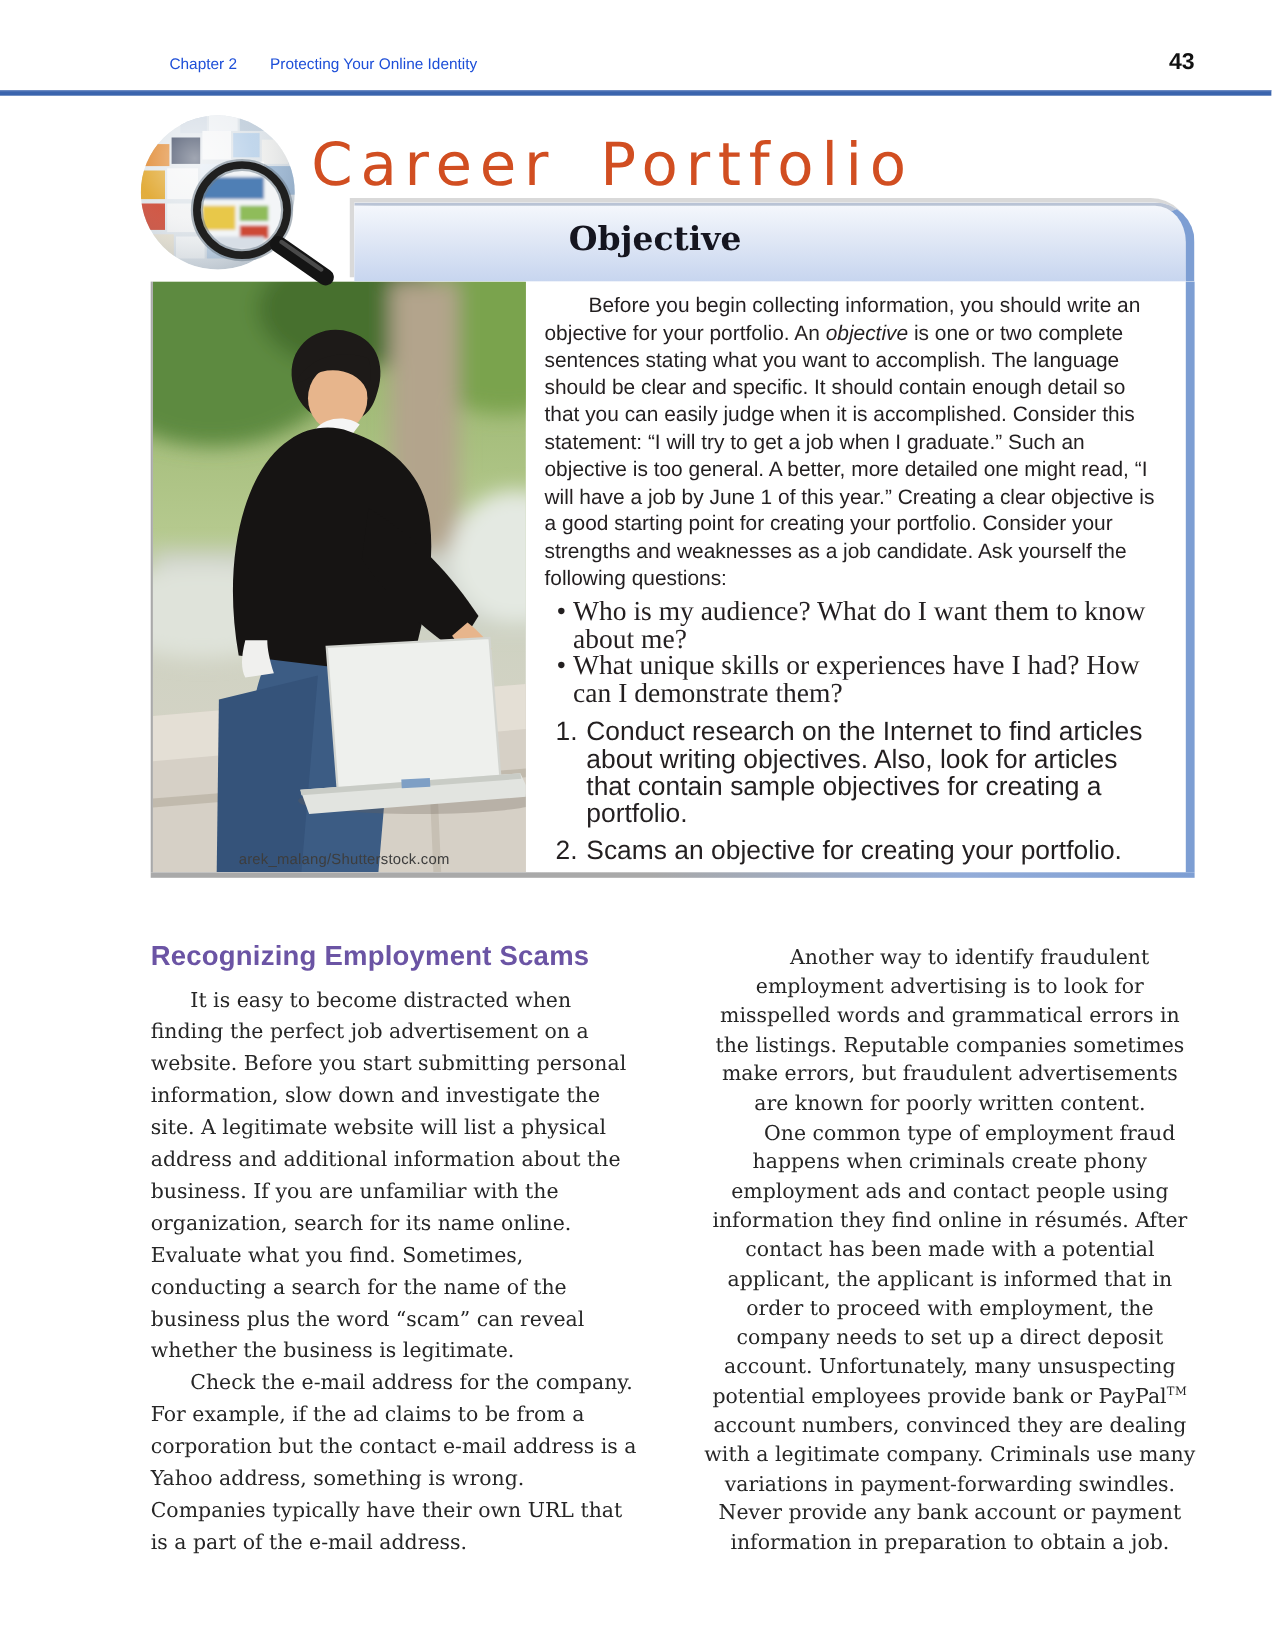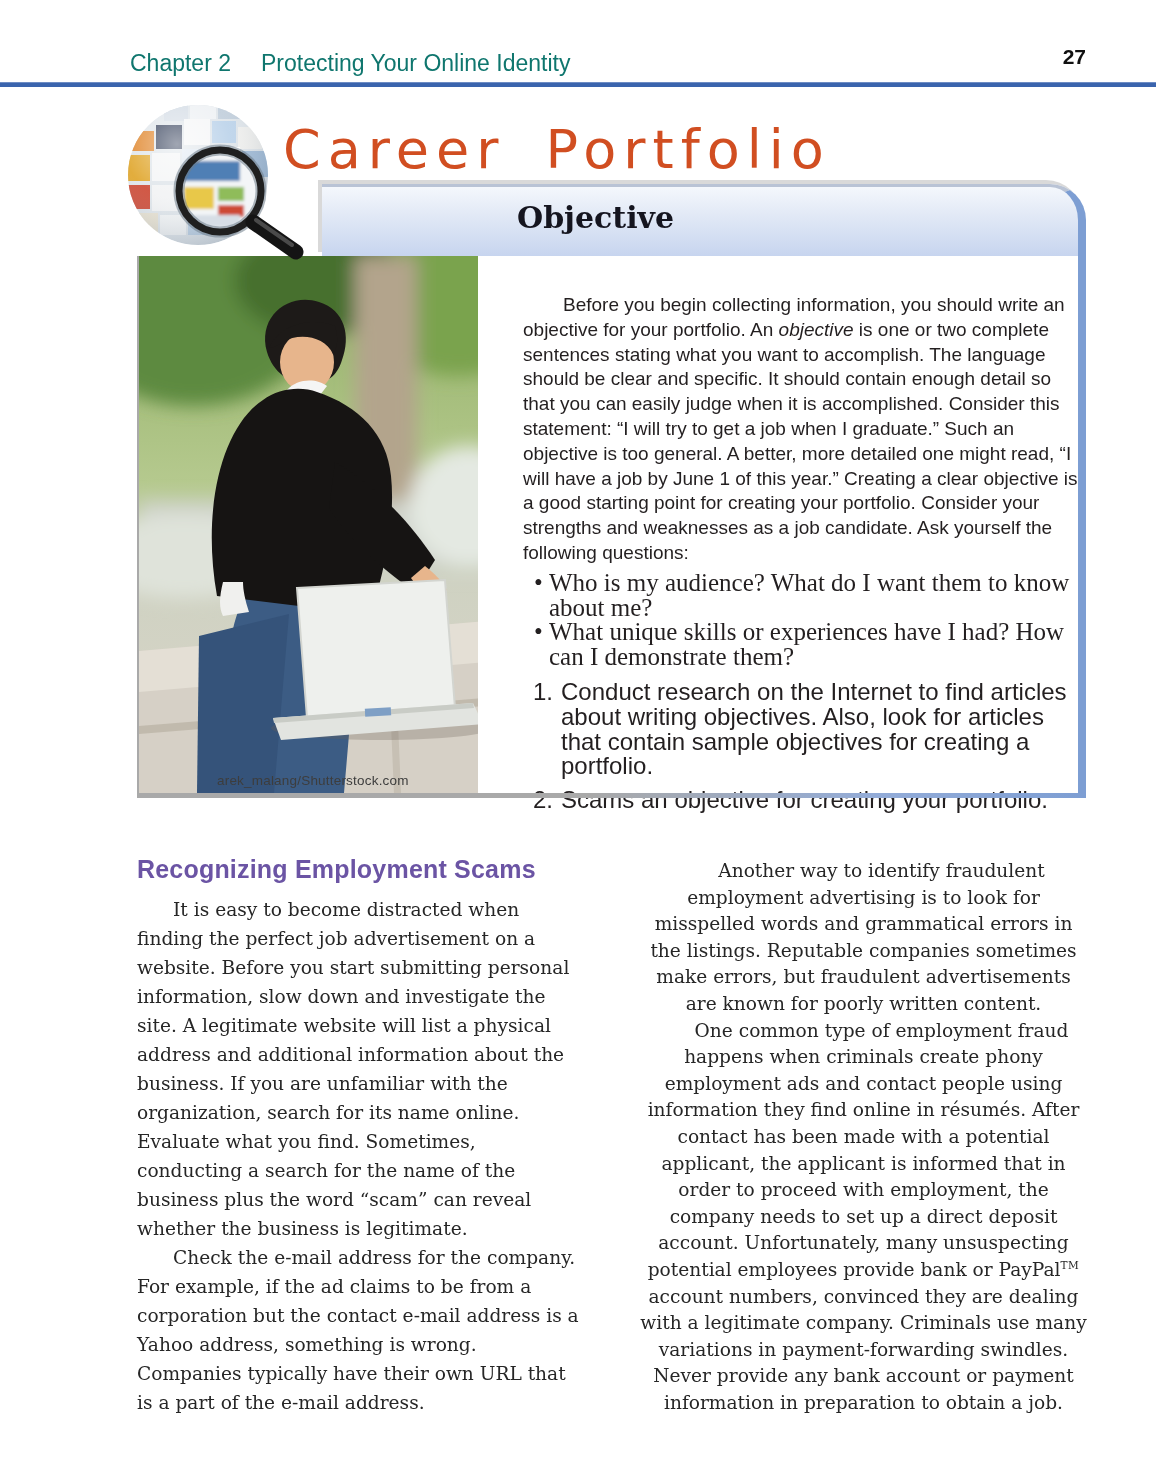--- a/index.html
+++ b/index.html
@@ -11,21 +11,21 @@
     --ink:#231f20;
   }
   *{box-sizing:border-box;}
   html,body{margin:0;padding:0;}
   body{
     width:1156px;height:1479px;position:relative;background:#ffffff;
     font-family:"Liberation Sans", sans-serif;color:var(--ink);overflow:hidden;
   }
 
   
-  .running-head{position:absolute;left:130px;top:50px;font-size:23px;color:#0f766e;}
+  .running-head{position:absolute;left:154px;top:50px;font-size:14px;color:#1d4ed8;}
   .running-head .chapter{margin-right:30px;}
   .page-number{position:absolute;right:70px;top:45px;font-size:21px;font-weight:bold;color:#111;}
   .header-rule{position:absolute;left:0;top:82px;width:1156px;height:5px;background:var(--rule-blue);border-top:1px solid #6d8cc4;}
 
   
   .feature-title{
     position:absolute;left:283px;top:118px;margin:0;
     font-family:"DejaVu Sans", sans-serif;font-size:54px;font-weight:normal;
     letter-spacing:7px;word-spacing:16px;color:var(--accent);
   }
@@ -52,21 +52,21 @@
   }
   .feature-box::after{
     content:"";position:absolute;left:-2px;right:-8px;bottom:-5px;height:5px;
     background:linear-gradient(90deg,var(--edge-gray) 0%,var(--edge-gray) 48%,#93acd8 78%,var(--edge-blue) 100%);
   }
   .photo{position:absolute;left:0;top:0;width:339px;height:537px;overflow:hidden;}
   .photo-credit{
     position:absolute;left:78px;bottom:5px;font-size:13.5px;color:#3d3d3d;letter-spacing:.2px;
   }
 
-  .feature-text{position:absolute;left:384px;top:11px;width:562px;margin-top:26px;}
+  .feature-text{position:absolute;left:356px;top:11px;width:562px;}
   .intro{margin:0;font-size:19px;line-height:24.8px;text-indent:40px;}
   .q-list{margin:5px 0 0 0;padding:0;list-style:none;}
   .q-list li{position:relative;padding-left:26px;font-size:25px;line-height:24.8px;font-family:Liberation Serif, serif;}
   .q-list li::before{content:"\2022";position:absolute;left:11px;}
   .step-list{margin:10px 0 0 0;padding:0;list-style:none;counter-reset:step;}
   .step-list li{position:relative;padding-left:38px;font-size:24px;line-height:24.8px;margin-top:9px;counter-increment:step;}
   .step-list li::before{content:counter(step) ".";position:absolute;left:0;width:30px;text-align:right;}
 
   
   .columns{position:absolute;left:137px;top:855px;width:950px;display:flex;gap:56px;}
@@ -82,21 +82,21 @@
   .col-right p{line-height:26.6px;}
   .it{font-style:italic;}
   sup{font-size:10.5px;vertical-align:super;line-height:0;letter-spacing:.5px;}
 </style>
 </head>
 <body>
 
 <header class="running-head">
   <span class="chapter">Chapter 2</span><span>Protecting Your Online Identity</span>
 </header>
-<div class="page-number">27</div>
+<div class="page-number">43</div>
 <div class="header-rule"></div>
 
 <h1 class="feature-title">Career Portfolio</h1>
 
 <div class="globe">
   <svg viewBox="0 0 205 160" width="205" height="160" aria-hidden="true">
     <defs>
       <clipPath id="globeClip">
           <circle cx="78" cy="72" r="70"></circle>
         </clipPath>

